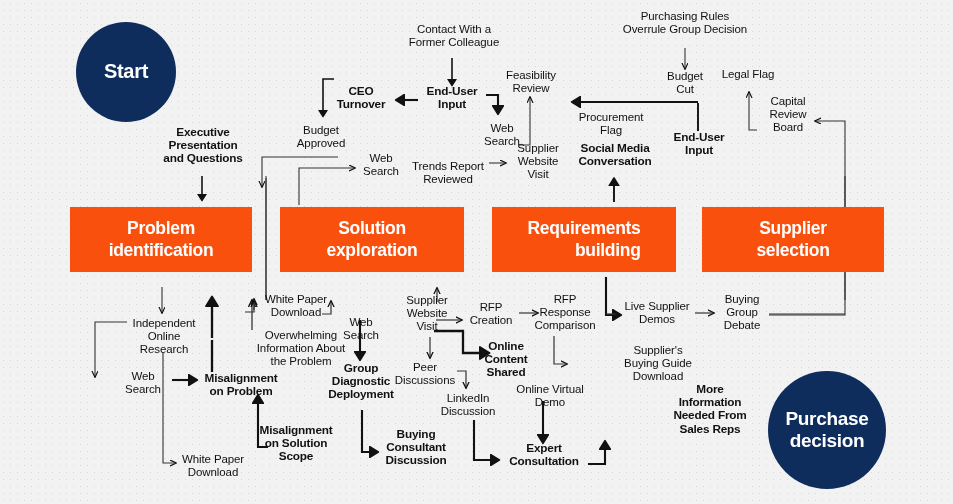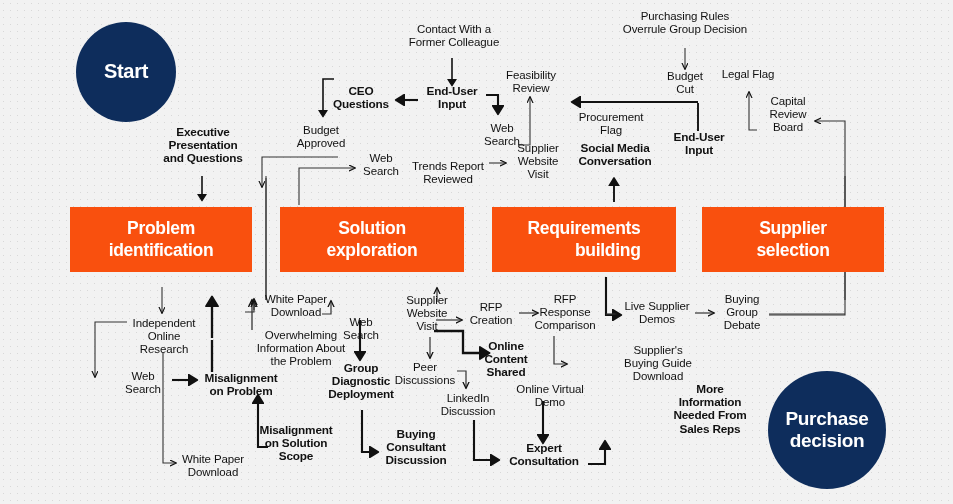--- a/index.html
+++ b/index.html
@@ -201,21 +201,21 @@
   <div class="circlenode" id="circle-start" style="left:76px; top:22px; width:100px; height:100px;">Start</div>
 
   <div class="circlenode" id="circle-end" style="left:768px; top:371px; width:118px; height:118px;">Purchase
 decision</div>
 
   <div class="node bold" style="left:148px; top:126px; width:110px;">Executive
 Presentation
 and Questions</div>
 
   <div class="node bold" style="left:326px; top:85px; width:70px;">CEO
-Questions</div>
+Turnover</div>
 
   <div class="node light" style="left:288px; top:124px; width:66px;">Budget
 Approved</div>
 
   <div class="node light" style="left:358px; top:152px; width:46px;">Web
 Search</div>
 
   <div class="node light" style="left:389px; top:23px; width:130px;">Contact With a
 Former Colleague</div>
 

